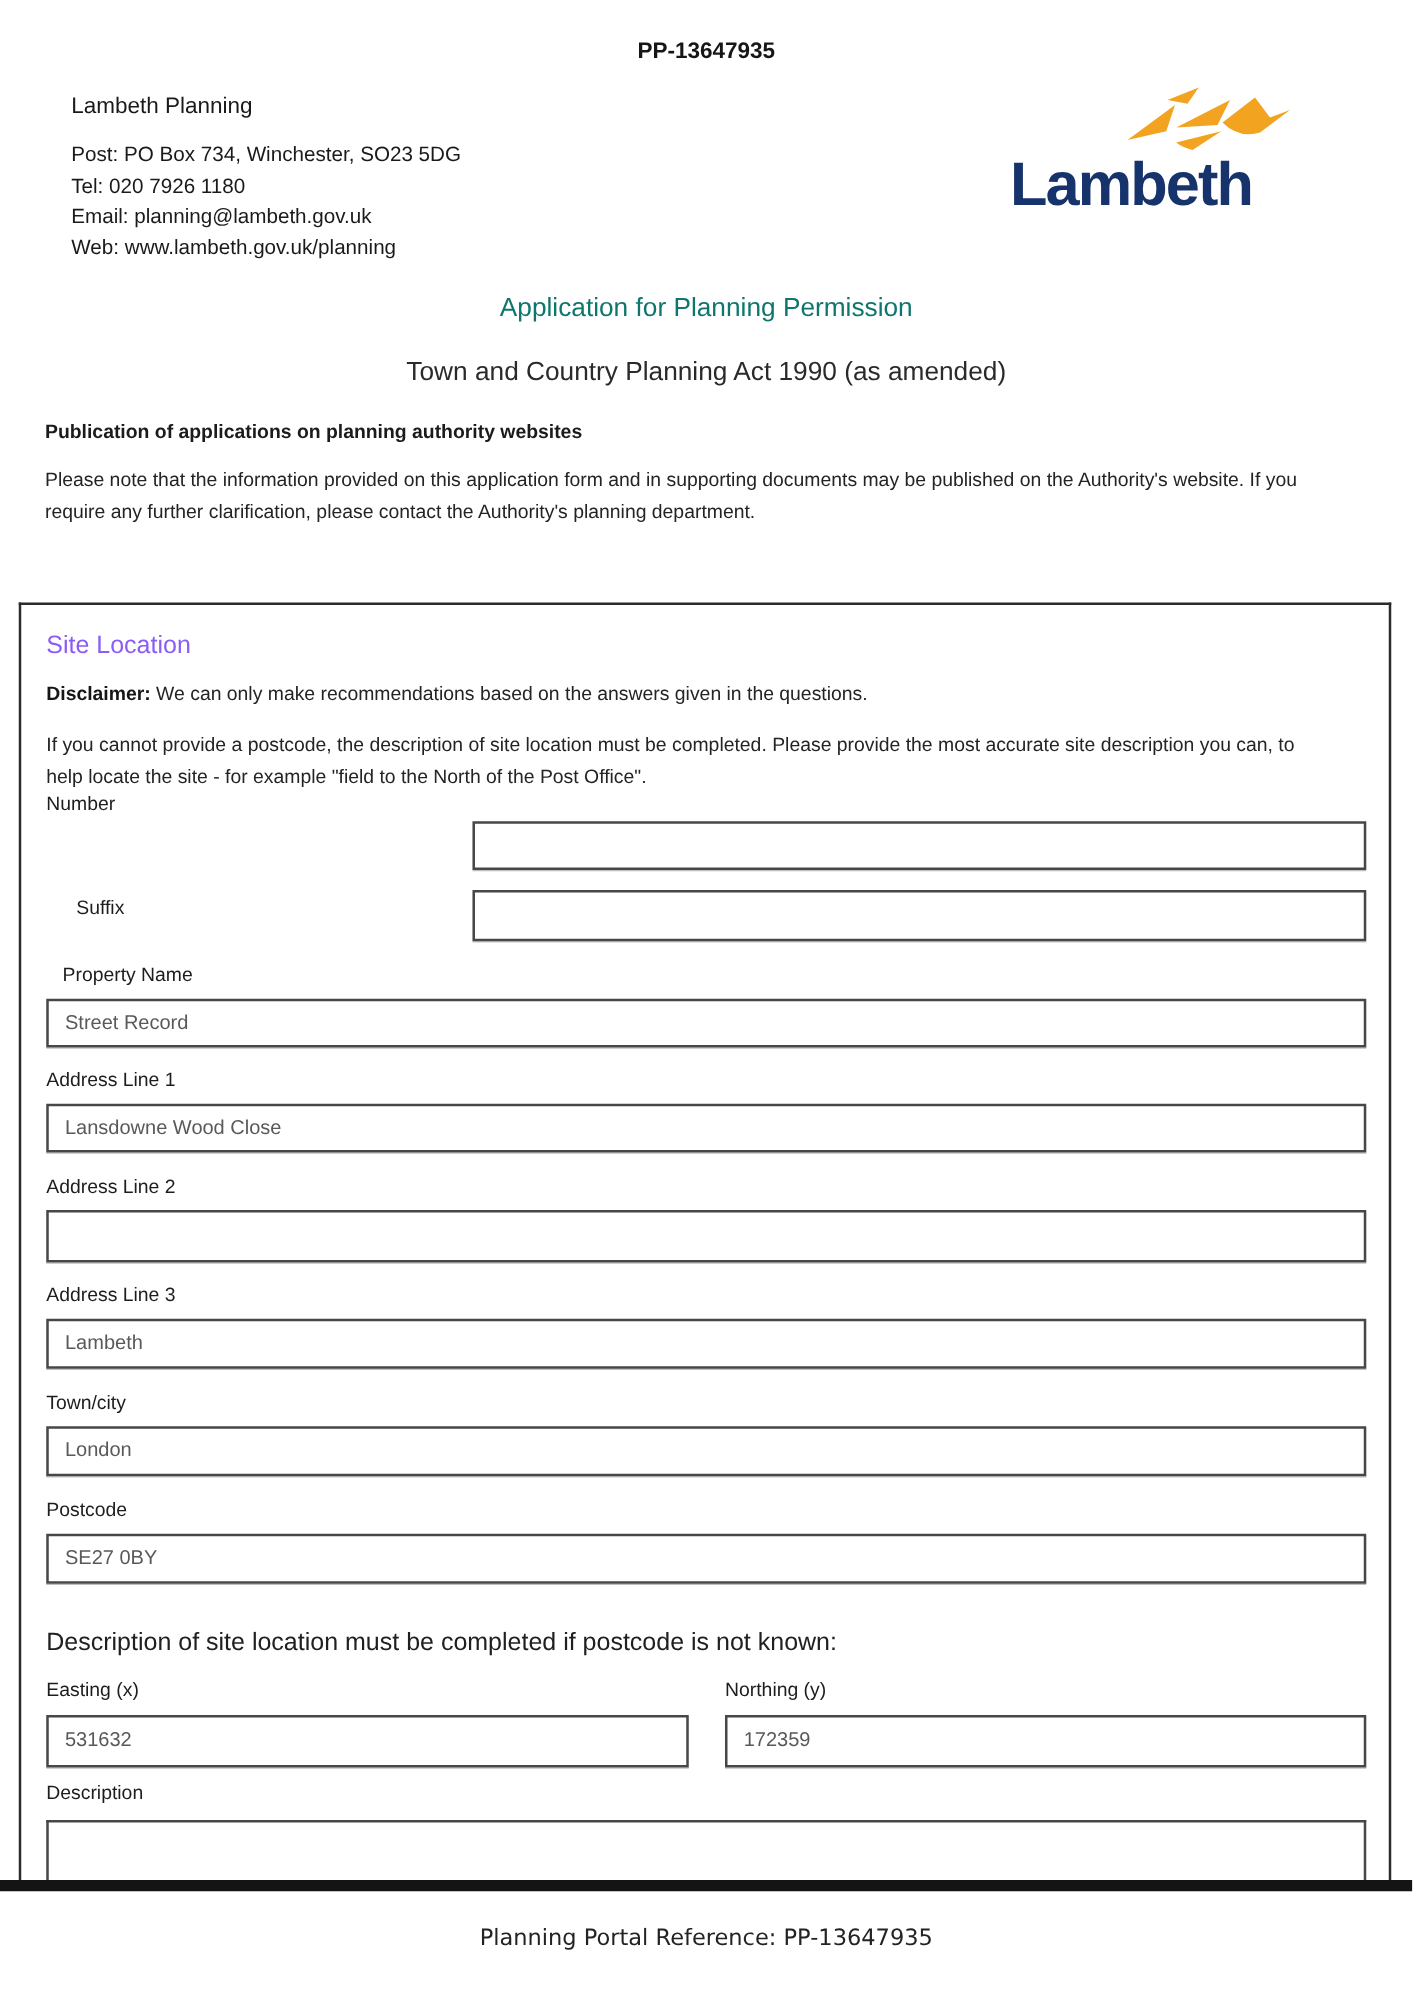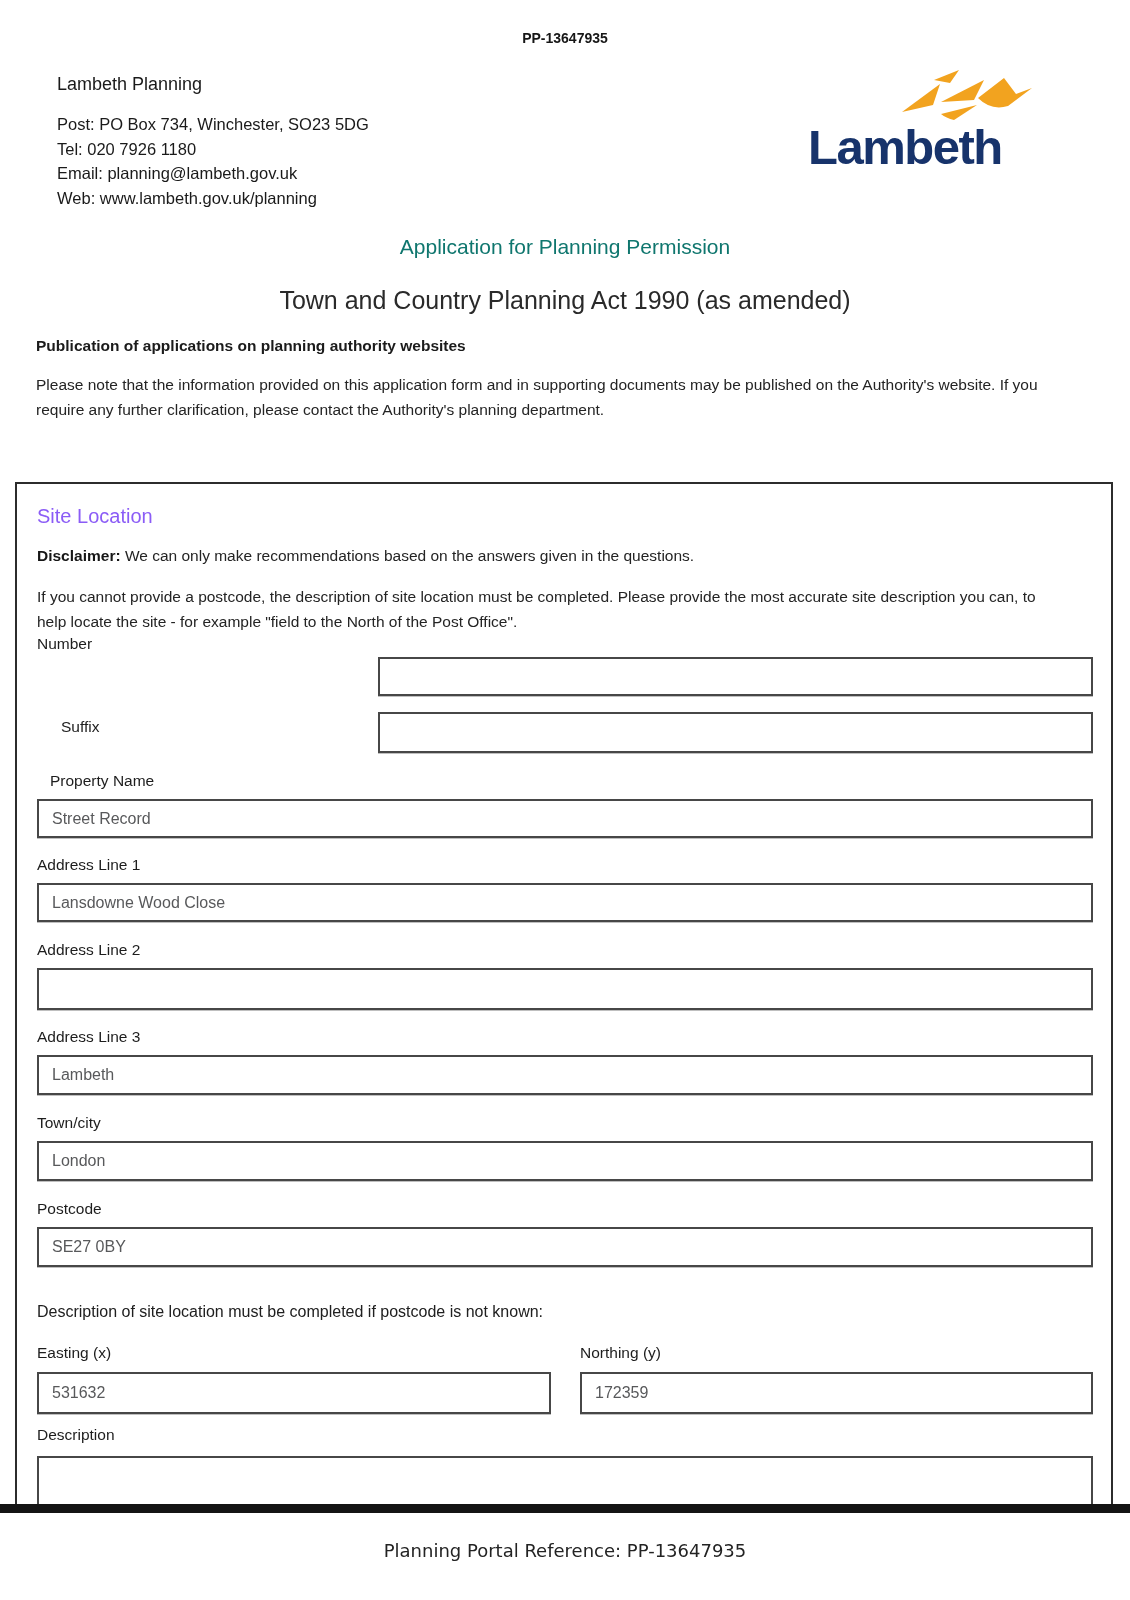--- a/index.html
+++ b/index.html
@@ -5,29 +5,29 @@
   * { margin:0; padding:0; box-sizing:border-box; }
   html,body { background:#ffffff; }
   .page {
     position:relative; width:1130px; height:1600px; margin:0 auto;
     background:#ffffff; overflow:hidden;
     font-family:"Liberation Sans", sans-serif; color:#1f1f1f;
   }
   .abs { position:absolute; }
   .center { left:0; width:100%; text-align:center; }
 
-  .top-ref { top:30px; font-size:14px; font-weight:bold; color:#161616; }
+  .top-ref { top:30px; font-size:18px; font-weight:bold; color:#161616; }
 
   .org-name { left:57px; top:74px; font-size:18px; color:#1a1a1a; }
   .contact  { left:57px; top:112px; font-size:16.5px; line-height:24.5px; color:#1a1a1a; }
 
   .logo { left:806px; top:68px; width:228px; height:104px; }
 
   .title-main { top:235px; font-size:21px; color:#0f766e; }
-  .title-sub  { top:286px; font-size:25px; color:#2a2a2a; }
+  .title-sub  { top:286px; font-size:21px; color:#2a2a2a; }
 
   .pub-heading { left:36px; top:337px; font-size:15.5px; font-weight:bold; color:#1b1b1b; }
   .pub-body    { left:36px; top:373px; width:1050px; font-size:15.5px; line-height:24.5px; color:#242424; }
 
   .section-box {
     left:15px; top:482px; width:1098px; height:1022px;
     border:2px solid #2c2c2c; border-bottom:none; background:transparent;
   }
   .sec-title   { left:37px; top:505px; font-size:20px; font-weight:normal; color:#8b5cf6; }
   .disclaimer  { left:37px; top:547px; font-size:15.5px; color:#242424; }
@@ -35,21 +35,21 @@
   .intro       { left:37px; top:585px; width:1024px; font-size:15.5px; line-height:24.5px; color:#242424; }
 
   .lbl { font-size:15.5px; color:#1d1d1d; }
   .fld {
     display:block; border:2px solid #474747; background:#ffffff;
     font-family:"Liberation Sans", sans-serif; font-size:16px; color:#58595b;
     padding:0 0 0 13px; outline:none; box-shadow:0 1px 0 rgba(0,0,0,0.25);
   }
   .fld-cut { border-bottom:none; box-shadow:none; }
 
-  .desc-heading { left:37px; top:1303px; font-size:16px; color:#202020; }
+  .desc-heading { left:37px; top:1303px; font-size:20px; color:#202020; }
 
   .page-break { left:0; top:1504px; width:1130px; height:9px; background:#141414; }
 
   .footer {
     top:1540px; font-size:18px; color:#232323;
     font-family:"DejaVu Sans", sans-serif;
   }
 </style>
 </head>
 <body>

